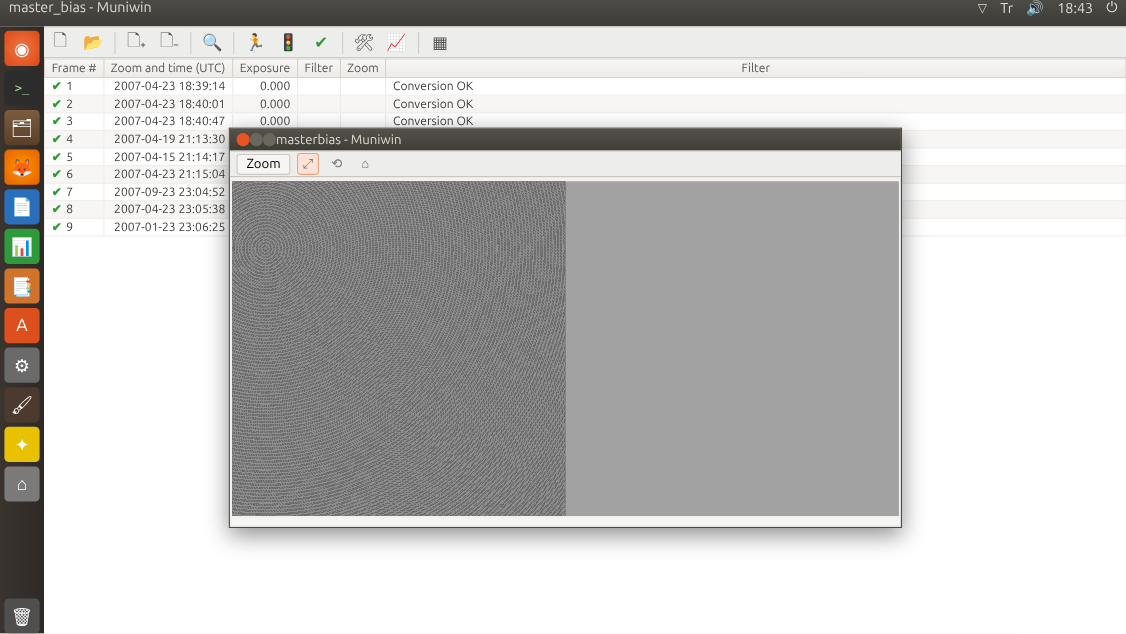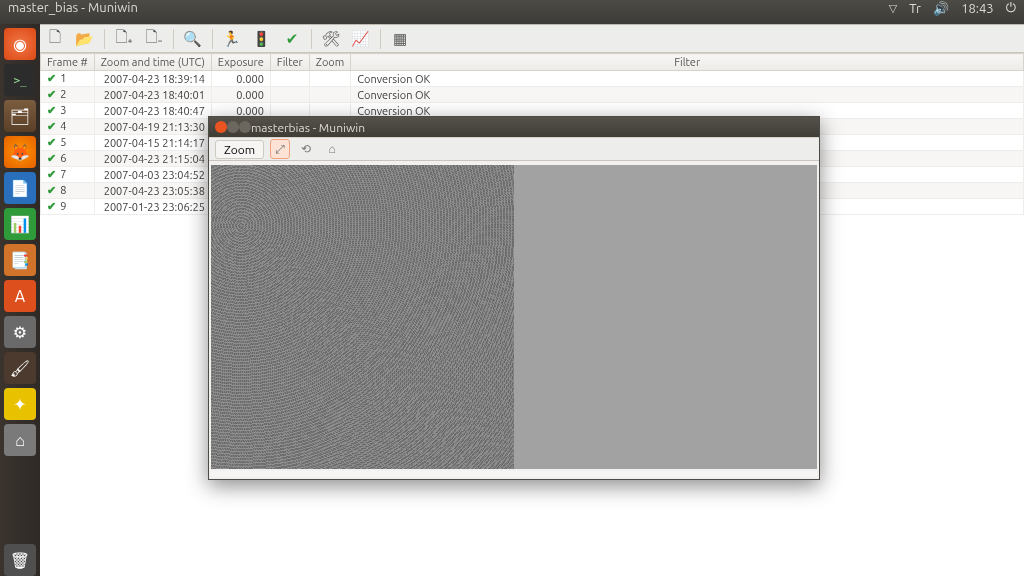--- a/index.html
+++ b/index.html
@@ -303,21 +303,21 @@
           <tr>
             <td><span class="chk">✔</span>6</td>
             <td class="num">2007-04-23 21:15:04</td>
             <td class="num">0</td>
             <td></td>
             <td></td>
             <td></td>
           </tr>
           <tr>
             <td><span class="chk">✔</span>7</td>
-            <td class="num">2007-04-03 23:04:52</td>
+            <td class="num">2007-09-23 23:04:52</td>
             <td class="num">0</td>
             <td></td>
             <td></td>
             <td></td>
           </tr>
           <tr>
             <td><span class="chk">✔</span>8</td>
             <td class="num">2007-04-23 23:05:38</td>
             <td class="num">0</td>
             <td></td>

